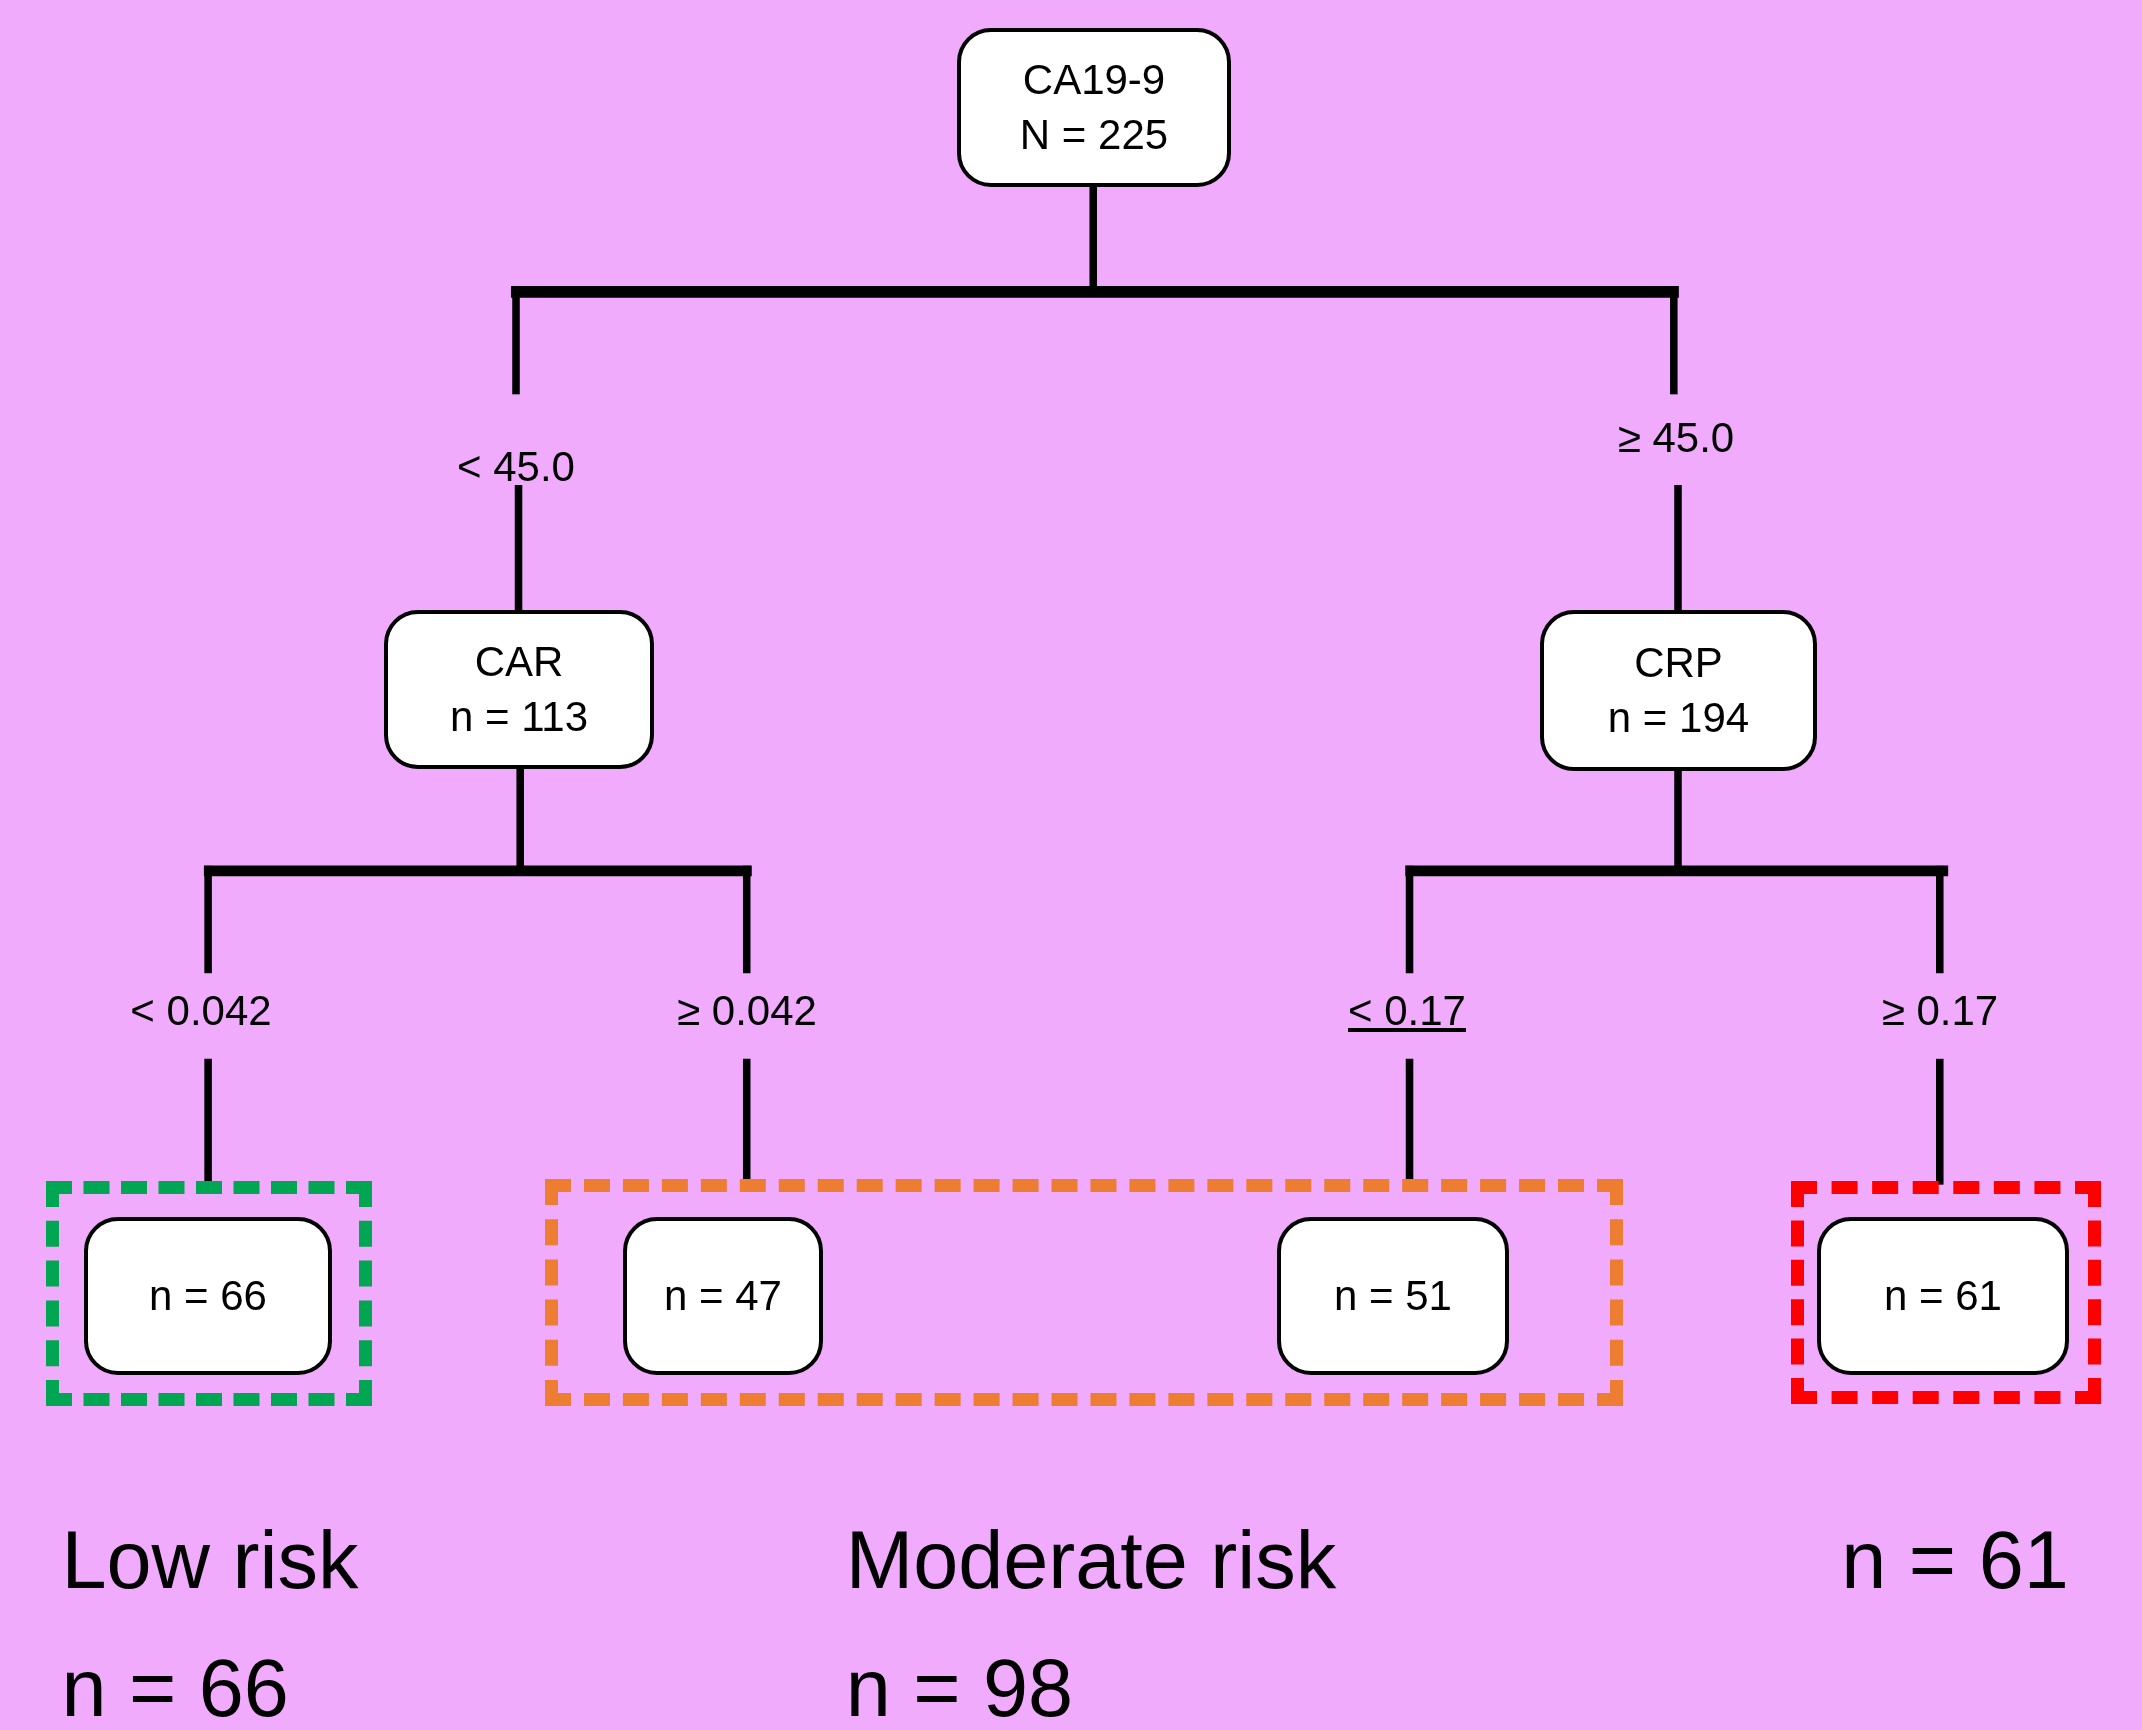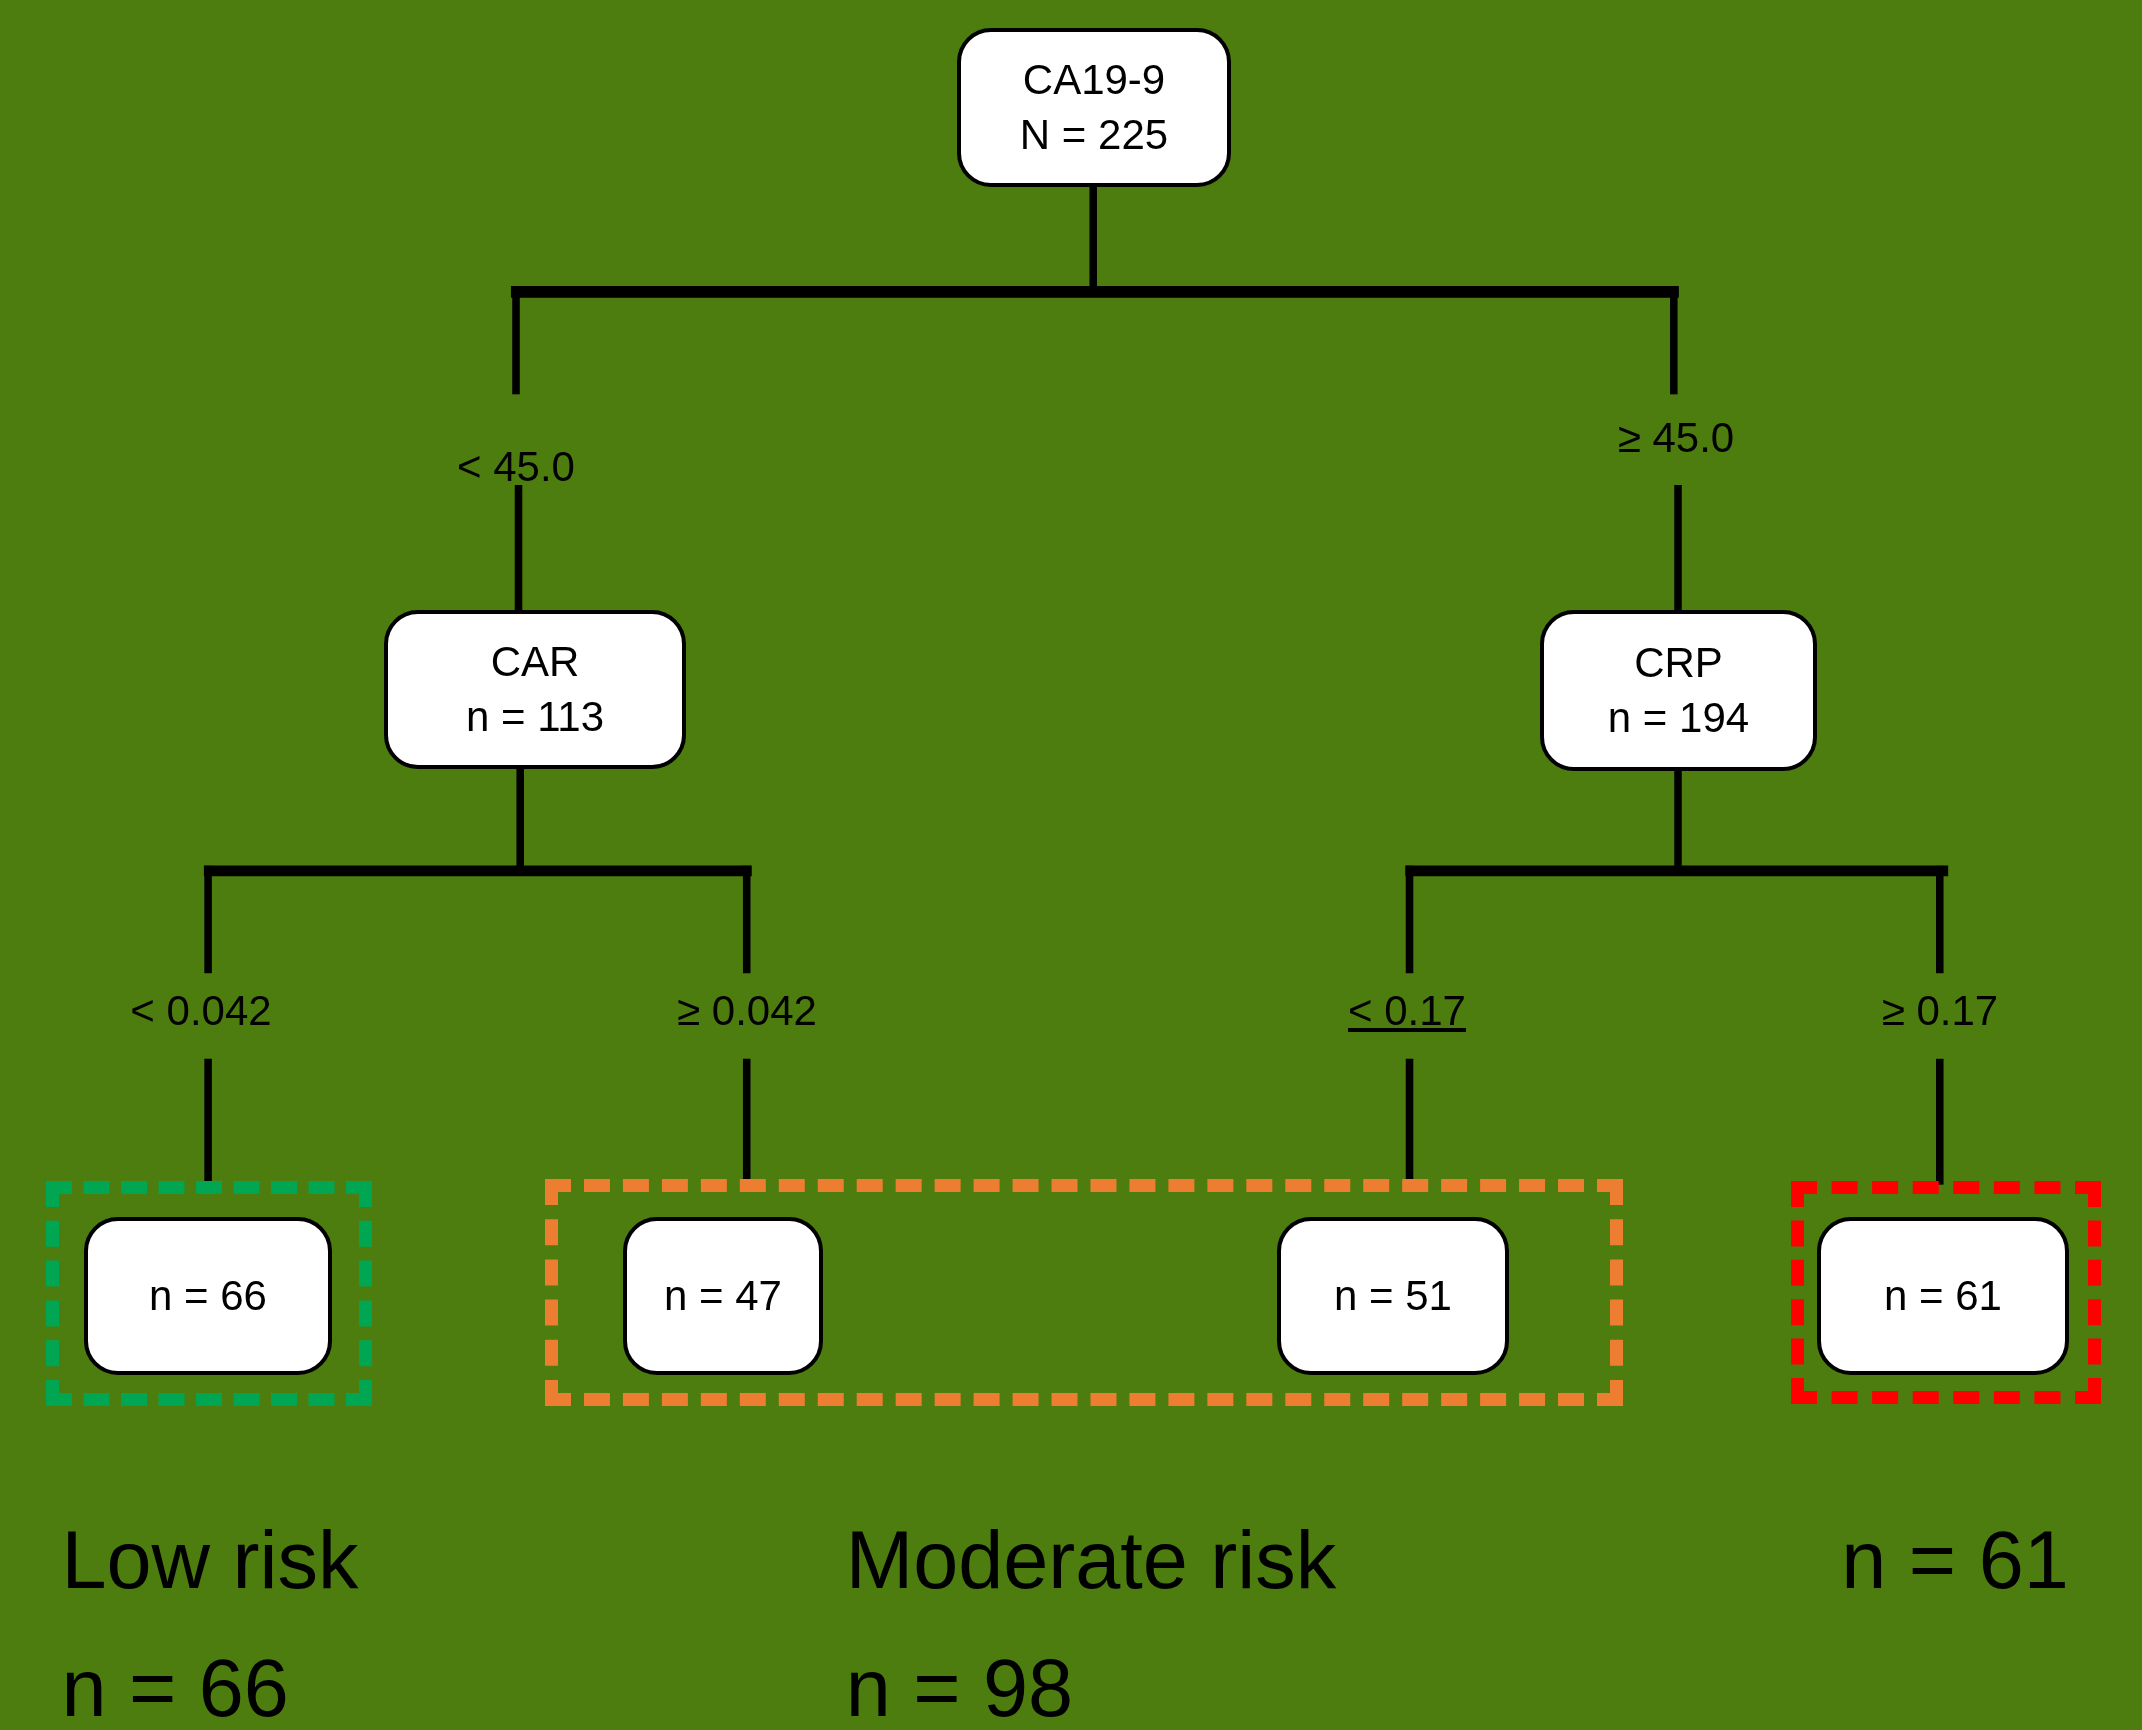--- a/index.html
+++ b/index.html
@@ -6,21 +6,21 @@
     margin: 0;
     padding: 0;
     background: #ffffff;
     font-family: "Liberation Sans", "DejaVu Sans", sans-serif;
     color: #000000;
   }
   .canvas {
     position: relative;
     width: 2142px;
     height: 1730px;
-    background: #4d7c0f;
+    background: #f0abfc;
     overflow: hidden;
   }
   .connectors {
     position: absolute;
     left: 0;
     top: 0;
   }
   .node {
     position: absolute;
     border: 4.2px solid #000000;
@@ -95,21 +95,21 @@
   </svg>
 
   <div class="node" style="left:957px; top:28px; width:274px; height:159px;">
     <div>CA19-9</div>
     <div>N = 225</div>
   </div>
 
   <div class="branch-label" style="left:516px; top:436px;margin-top:8px;">&lt; 45.0</div>
   <div class="branch-label" style="left:1676px; top:415px;">≥ 45.0</div>
 
-  <div class="node" style="left:384px; top:610px; width:302px; height:159px;align-items:center;">
+  <div class="node" style="left:384px; top:610px; width:270px; height:159px;align-items:center;">
     <div>CAR</div>
     <div>n = 113</div>
   </div>
   <div class="node" style="left:1540px; top:610px; width:277px; height:161px;">
     <div>CRP</div>
     <div>n = 194</div>
   </div>
 
   <div class="branch-label" style="left:201px; top:988px;">&lt; 0.042</div>
   <div class="branch-label" style="left:747px; top:988px;">≥ 0.042</div>

